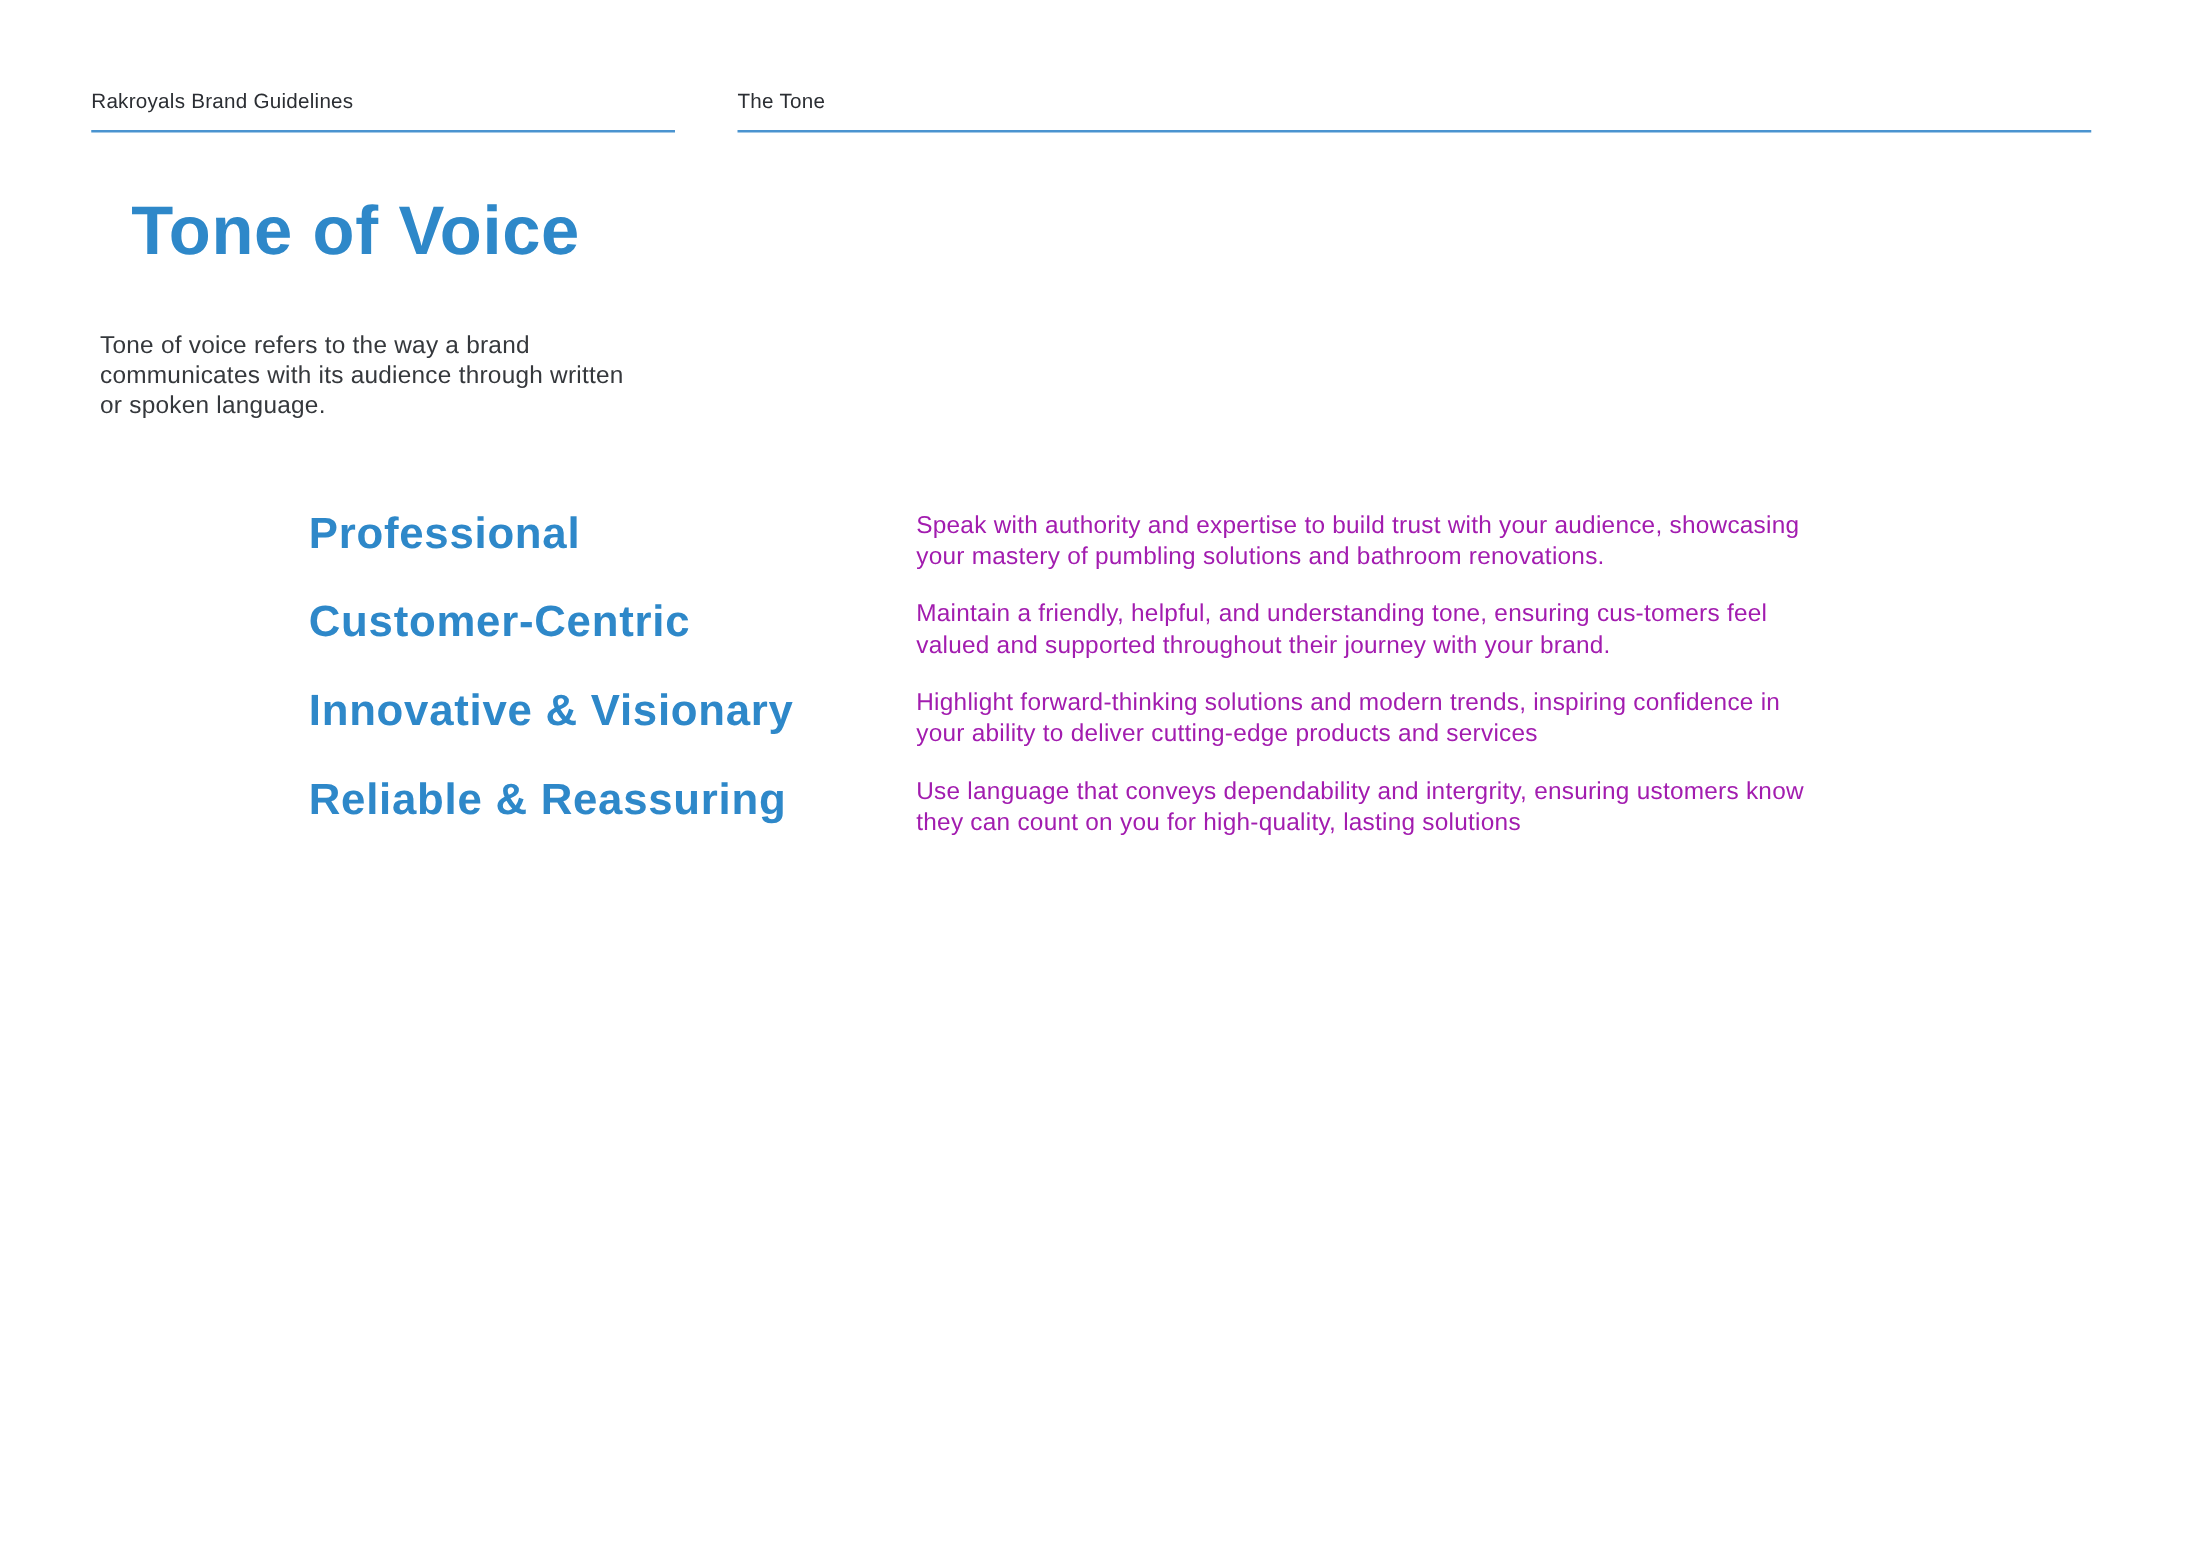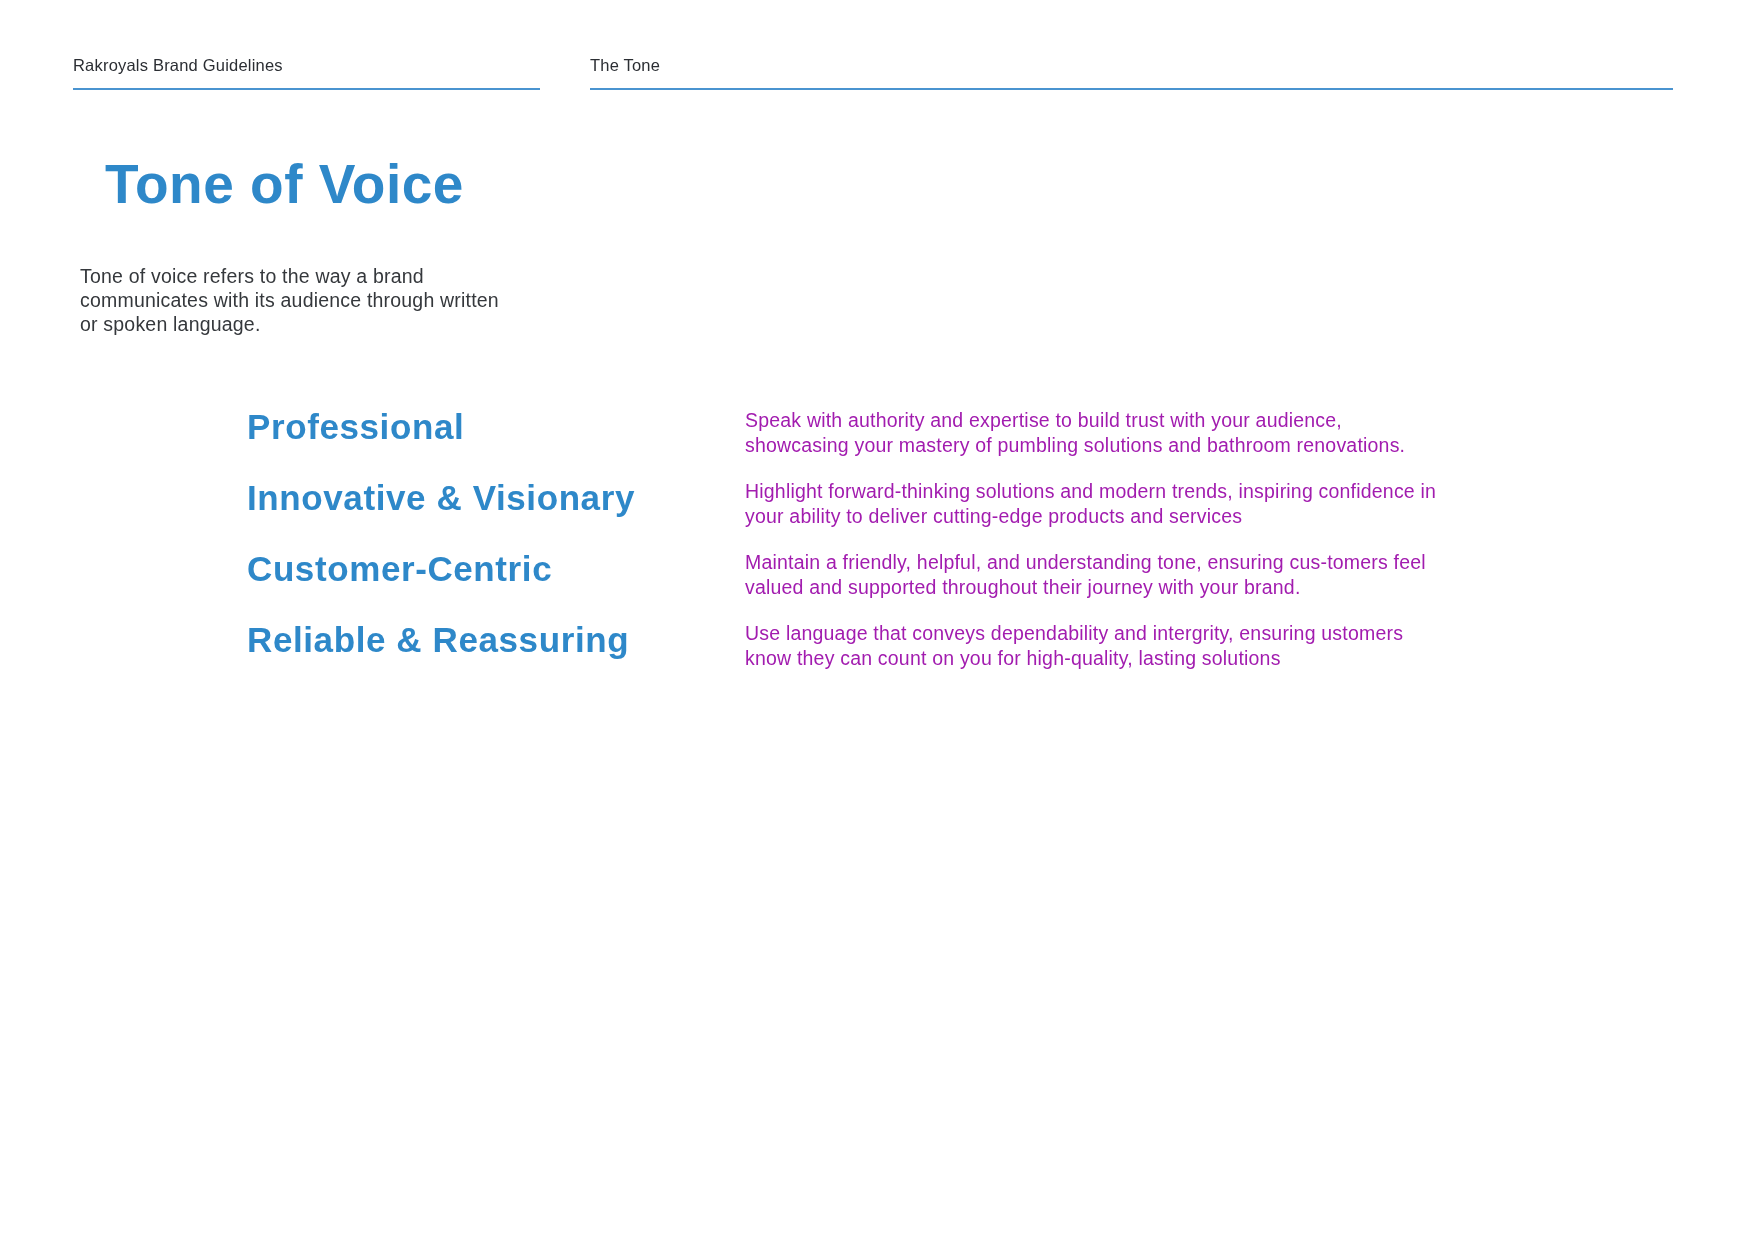--- a/index.html
+++ b/index.html
@@ -16,21 +16,21 @@
   
   .header {
     position: absolute;
     top: 0;
     left: 73px;
     right: 82px;
     display: flex;
     gap: 50px;
   }
   .header .col {
-    padding-top: 56px;
+    padding-top: 72px;
     padding-bottom: 13px;
     border-bottom: 2px solid #4A94D0;
     font-size: 16.5px;
     letter-spacing: 0.2px;
     color: #2b2e33;
   }
   .header .col.left  { width: 467px; }
   .header .col.right { flex: 1; }
 
   
@@ -63,21 +63,20 @@
     left: 247px;
     width: 1200px;
     display: flex;
     flex-direction: column;
     gap: 19px;
   }
   .tone-row {
     display: grid;
     grid-template-columns: 486px 1fr;
     align-items: start;
-    gap: 12px;
   }
   .tone-name {
     font-size: 35px;
     font-weight: 600;
     letter-spacing: 0.6px;
     line-height: 1.25;
     color: #2E88C9;
   }
   .tone-desc {
     font-size: 19.5px;
@@ -101,27 +100,27 @@
 <p class="intro">Tone of voice refers to the way a brand communicates with its audience through written or spoken language.</p>
 
 <div class="tone-list">
 
   <div class="tone-row">
     <div class="tone-name">Professional</div>
     <div class="tone-desc">Speak with authority and expertise to build trust with your audience, showcasing your mastery of pumbling solutions and bathroom renovations.</div>
   </div>
 
   <div class="tone-row">
-    <div class="tone-name">Innovative &amp; Visionary</div>
-    <div class="tone-desc">Highlight forward-thinking solutions and modern trends, inspiring confidence in your ability to deliver cutting-edge products and services</div>
+    <div class="tone-name">Customer-Centric</div>
+    <div class="tone-desc">Maintain a friendly, helpful, and understanding tone, ensuring cus-tomers feel valued and supported throughout their journey with your brand.</div>
   </div>
 
   <div class="tone-row">
-    <div class="tone-name">Customer-Centric</div>
-    <div class="tone-desc">Maintain a friendly, helpful, and understanding tone, ensuring cus-tomers feel valued and supported throughout their journey with your brand.</div>
+    <div class="tone-name">Innovative &amp; Visionary</div>
+    <div class="tone-desc">Highlight forward-thinking solutions and modern trends, inspiring confidence in your ability to deliver cutting-edge products and services</div>
   </div>
 
   <div class="tone-row">
     <div class="tone-name">Reliable &amp; Reassuring</div>
     <div class="tone-desc">Use language that conveys dependability and intergrity, ensuring ustomers know they can count on you for high-quality, lasting solutions</div>
   </div>
 
   <div class="tone-row">
   </div>
 

